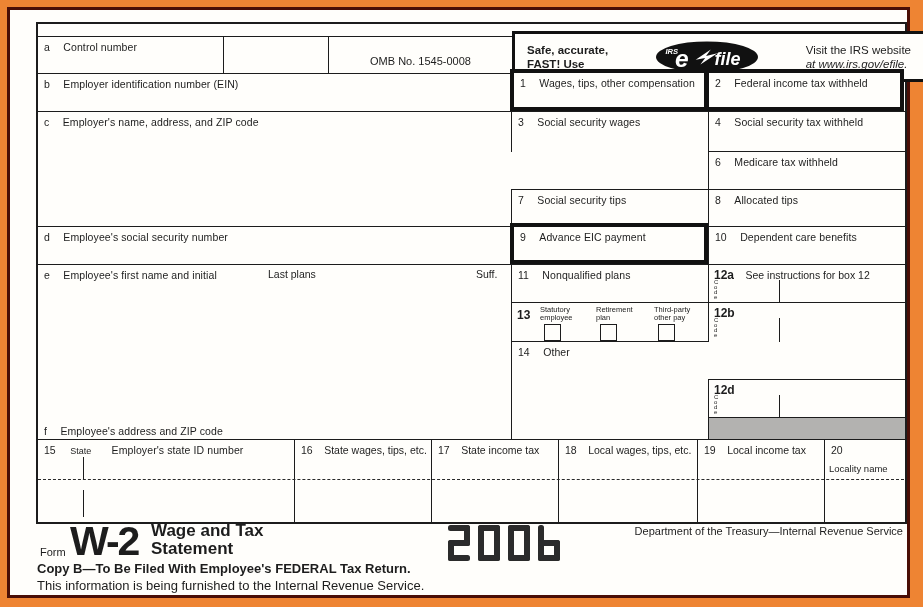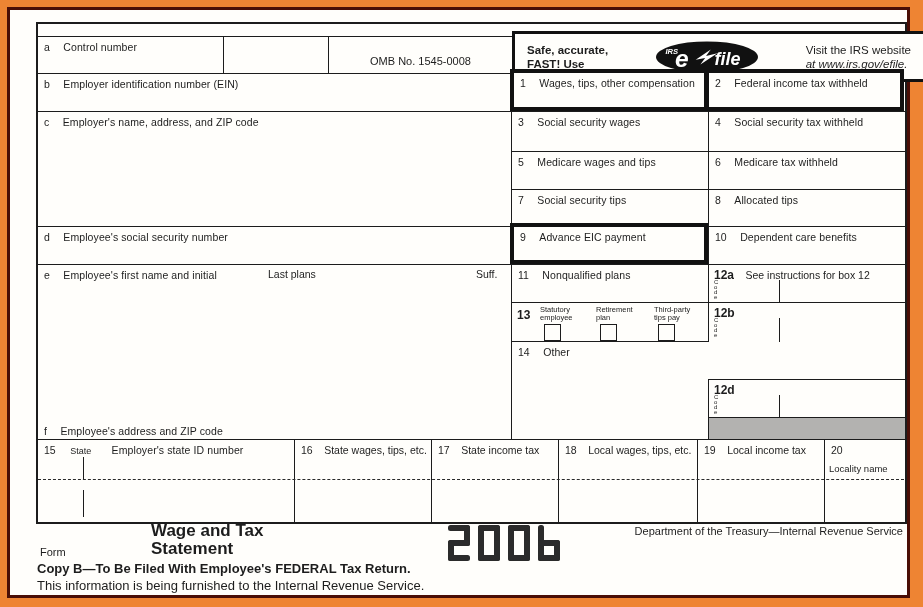--- a/index.html
+++ b/index.html
@@ -132,24 +132,20 @@
       </div>
 
       <div class="cell bt bl" style="left:473px;top:87px;width:197px;height:40px">
         <span class="pfx">3</span>
         <span class="lbl">Social security wages</span>
       </div>
       <div class="cell bt bl" style="left:670px;top:87px;width:196px;height:40px">
         <span class="pfx">4</span>
         <span class="lbl">Social security tax withheld</span>
       </div>
-      <div class="cell bt bl" style="left:473px;top:127px;width:197px;height:38px">
-        <span class="pfx">5</span>
-        <span class="lbl">Medicare wages and tips</span>
-      </div>
       <div class="cell bt bl" style="left:670px;top:127px;width:196px;height:38px">
         <span class="pfx">6</span>
         <span class="lbl">Medicare tax withheld</span>
       </div>
       <div class="cell bt bl" style="left:473px;top:165px;width:197px;height:37px">
         <span class="pfx">7</span>
         <span class="lbl">Social security tips</span>
       </div>
       <div class="cell bt bl" style="left:670px;top:165px;width:196px;height:37px">
         <span class="pfx">8</span>
@@ -173,21 +169,21 @@
         <span class="bignum">12a</span>
         <span class="smlbl">See instructions for box 12</span>
         <div class="codeword">Code</div>
         <div class="vline"></div>
       </div>
 
       <div class="cell bt bl" style="left:473px;top:278px;width:197px;height:39px">
         <span class="bignum" style="margin-top:5px">13</span>
         <div class="b13lab" style="left:28px">Statutory employee</div>
         <div class="b13lab" style="left:84px">Retirement plan</div>
-        <div class="b13lab" style="left:142px">Third-party tips pay</div>
+        <div class="b13lab" style="left:142px">Third-party other pay</div>
         <span class="ckb" style="left:32px;top:21px"></span>
         <span class="ckb" style="left:88px;top:21px"></span>
         <span class="ckb" style="left:146px;top:21px"></span>
       </div>
       <div class="cell bt bl" style="left:670px;top:278px;width:196px;height:39px">
         <span class="bignum">12b</span>
         <div class="codeword">Code</div>
         <div class="vline"></div>
       </div>
 
@@ -227,20 +223,21 @@
       </div>
       <div class="cell bt bl" style="left:786px;top:415px;width:80px;height:82px">
         <span class="pfx">20</span>
         <span class="smlbl" style="margin-left:4px;font-size:9.5px">Locality name</span>
       </div>
       <div class="dashedline" style="top:455px"></div>
 
     </div>
 
     <div class="ft-form">Form</div>
+    <div class="ft-w2">W-2</div>
     <div class="ft-title">
       <div>Wage and Tax</div>
       <div>Statement</div>
     </div>
     <div class="ft-year"><span class="seg-digit"><i style="left: 0px; top: 0px; width: 22px; height: 6px;"></i><i style="left: 16px; top: 0px; width: 6px; height: 21px;"></i><i style="left: 0px; top: 15px; width: 22px; height: 6px;"></i><i style="left: 0px; top: 15px; width: 6px; height: 21px;"></i><i style="left: 0px; top: 30px; width: 22px; height: 6px;"></i></span><span class="seg-digit"><i style="left: 0px; top: 0px; width: 22px; height: 6px;"></i><i style="left: 16px; top: 0px; width: 6px; height: 21px;"></i><i style="left: 16px; top: 15px; width: 6px; height: 21px;"></i><i style="left: 0px; top: 30px; width: 22px; height: 6px;"></i><i style="left: 0px; top: 15px; width: 6px; height: 21px;"></i><i style="left: 0px; top: 0px; width: 6px; height: 21px;"></i></span><span class="seg-digit"><i style="left: 0px; top: 0px; width: 22px; height: 6px;"></i><i style="left: 16px; top: 0px; width: 6px; height: 21px;"></i><i style="left: 16px; top: 15px; width: 6px; height: 21px;"></i><i style="left: 0px; top: 30px; width: 22px; height: 6px;"></i><i style="left: 0px; top: 15px; width: 6px; height: 21px;"></i><i style="left: 0px; top: 0px; width: 6px; height: 21px;"></i></span><span class="seg-digit"><i style="left: 0px; top: 0px; width: 6px; height: 21px;"></i><i style="left: 0px; top: 15px; width: 6px; height: 21px;"></i><i style="left: 0px; top: 15px; width: 22px; height: 6px;"></i><i style="left: 16px; top: 15px; width: 6px; height: 21px;"></i><i style="left: 0px; top: 30px; width: 22px; height: 6px;"></i></span></div>
     <div class="ft-dept">Department of the Treasury—Internal Revenue Service</div>
     <div class="ft-copy">Copy B—To Be Filed With Employee's FEDERAL Tax Return.</div>
     <div class="ft-furn">This information is being furnished to the Internal Revenue Service.</div>
 
   </div>

